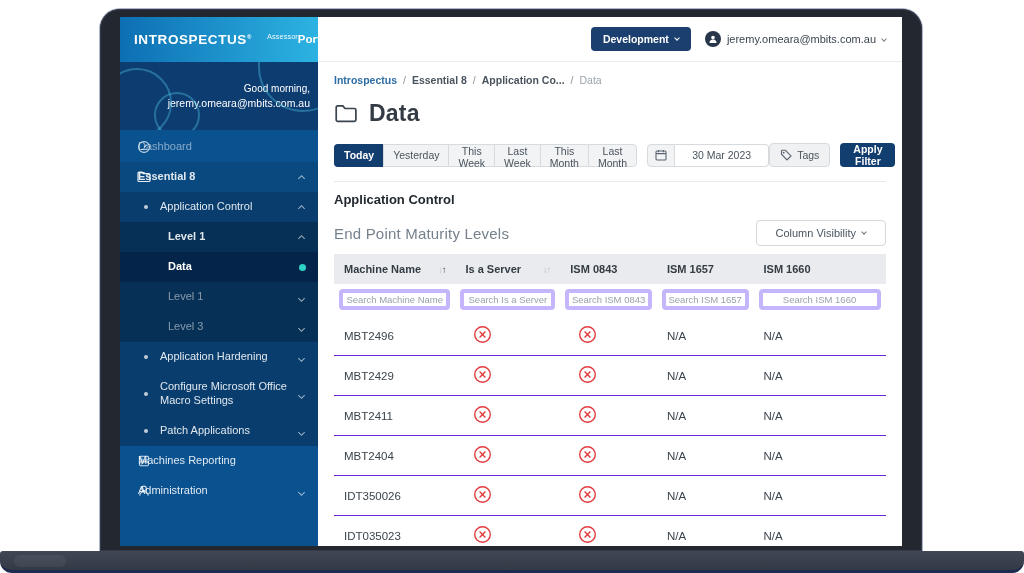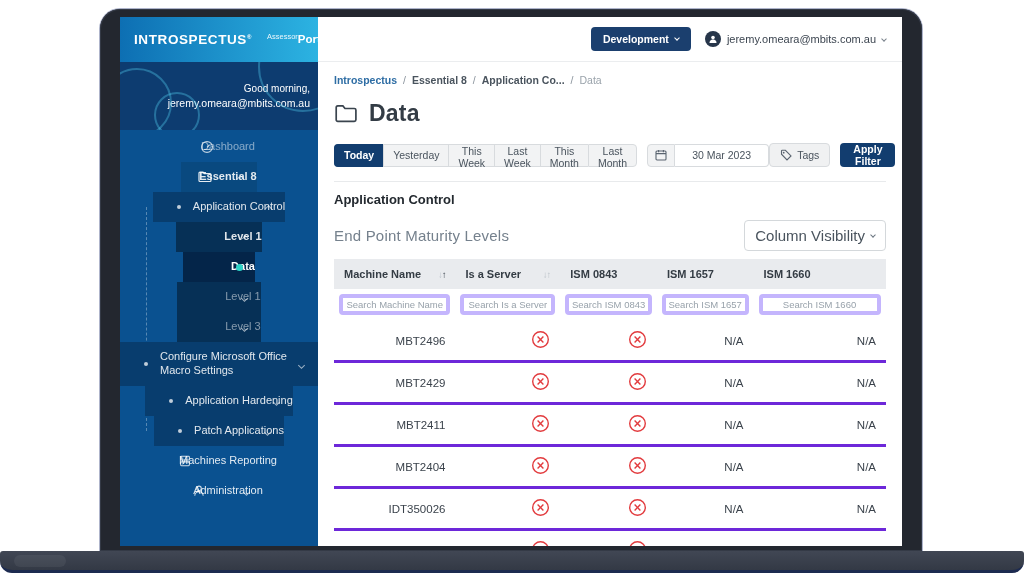--- a/index.html
+++ b/index.html
@@ -32,21 +32,21 @@
   .greeting { height:68px; flex:none; background:#0d3c70; position:relative; overflow:hidden;
               display:flex; flex-direction:column; justify-content:center; text-align:right;
               padding-right:8px; color:#fff; }
   .greeting .ring { position:absolute; border:2px solid rgba(80,200,235,.38); border-radius:50%; }
   .r1 { width:70px; height:70px; left:-18px; top:6px; }
   .r2 { width:46px; height:46px; left:34px; top:30px; border-color:rgba(80,200,235,.25); }
   .r3 { width:90px; height:90px; right:-30px; top:-40px; border-color:rgba(80,200,235,.22); }
   .greet1 { font-size:10px; margin-bottom:3px; }
   .greet2 { font-size:10.5px; }
 
-  .menu { flex:1; position:relative; padding-top:2px; display:flex; flex-direction:column;align-items:center; }
+  .menu { flex:1; position:relative; padding-top:2px; display:flex; flex-direction:column; }
   .dash-line { position:absolute; left:26px; top:77px; height:224px; border-left:1px dashed rgba(255,255,255,.32); }
   .menu-item { height:30px; flex:none; display:flex; align-items:center; color:rgba(255,255,255,.88);
                font-size:11px; cursor:pointer; position:relative; }
   .menu-item.tall { height:44px; }
   .menu-item .lbl { line-height:1.25; }
   .lv0 { padding-left:18px; }
   .lv1 { padding-left:40px; }
   .lv2 { padding-left:48px; }
   .bg-base { background:#0a5190; }
   .bg-l1 { background:#09497f; font-weight:bold; }
@@ -104,37 +104,37 @@
   .tags-btn { height:24px; padding:0 10px; background:#f0f1f2; border:1px solid #d8dbde; border-radius:4px;
               font-size:10.5px; color:#4a545e; display:flex; align-items:center; gap:5px; cursor:pointer;
               font-family:"Liberation Sans", sans-serif; }
   .apply-btn { height:24px; padding:0 13px; background:#123d6f; border:none; border-radius:4px;
                font-size:10.5px; font-weight:bold; color:#fff; cursor:pointer; font-family:"Liberation Sans", sans-serif; }
 
   .section-rule { border-top:1px solid #e8eaec; margin-top:14px; }
   .sec-heading { font-size:13px; color:#23292f; margin-top:10px; }
   .sub-row { display:flex; align-items:center; justify-content:space-between; margin-top:13px; }
   .sub-row h3 { font-size:15px; font-weight:normal; color:#75818d; letter-spacing:.2px; }
-  .colvis-btn { background:#fff; border:1px solid #d4d8db; border-radius:4px; padding:6px 10px;
-                font-size:15px; color:#4a545e; display:flex; align-items:center; gap:6px; cursor:pointer;
+  .colvis-btn { background:#fff; border:1px solid #d4d8db; border-radius:4px; padding:6px 19px;
+                font-size:11px; color:#4a545e; display:flex; align-items:center; gap:6px; cursor:pointer;
                 font-family:"Liberation Sans", sans-serif; }
   .colvis-btn .chev { border-color:#6b7680; width:4px; height:4px; margin-top:-2px; }
 
   table { width:100%; border-collapse:collapse; margin-top:8px; table-layout:fixed; }
   thead th { background:#e9ebee; font-size:11px; color:#343c44; text-align:left; padding:9px 10px; }
   .th-inner { display:flex; align-items:center; justify-content:space-between; }
   .sort { font-size:9.5px; letter-spacing:-1px; white-space:nowrap; }
   .sort .a { color:#bcc3ca; }
   .sort .a.on { color:#3a424b; }
   .search-row td { padding:5px 5px 6px; }
   .search-row input { width:100%; max-width:122px; height:21px; border:4px solid #c4b5fd; border-radius:4px;
                       font-size:9.5px; color:#4a545e; text-align:center; outline:none;
                       font-family:"Liberation Sans", sans-serif; }
   .search-row input::placeholder { color:#98a2ab; }
-  tbody tr.data-row { border-bottom:3px solid #6d28d9;text-align:right; }
+  tbody tr.data-row { border-bottom:1px solid #6d28d9; }
   tbody tr.data-row td { padding:9px 10px; font-size:11.5px; color:#3b434c; height:36px; }
   td.icon-cell { padding-left:18px !important; }
 </style>
 </head>
 <body>
 
 <div class="stage">
   <div class="bezel">
     <div class="screen">
 
@@ -189,28 +189,28 @@
               <span class="dot"></span>
             </div>
             <div class="menu-item lv2 bg-l3 dim">
               <span class="lbl">Level 1</span>
               <span class="mi-right"><span class="chev "></span></span>
             </div>
             <div class="menu-item lv2 bg-l3 dim">
               <span class="lbl">Level 3</span>
               <span class="mi-right"><span class="chev "></span></span>
             </div>
+            <div class="menu-item lv1 bg-l2">
+              <span class="bullet"></span>
+              <span class="lbl">Application Hardening</span>
+              <span class="mi-right"><span class="chev "></span></span>
+            </div>
             <div class="menu-item lv1 bg-l2 tall">
               <span class="bullet"></span>
               <span class="lbl">Configure Microsoft Office Macro Settings</span>
-              <span class="mi-right"><span class="chev "></span></span>
-            </div>
-            <div class="menu-item lv1 bg-l2">
-              <span class="bullet"></span>
-              <span class="lbl">Application Hardening</span>
               <span class="mi-right"><span class="chev "></span></span>
             </div>
             <div class="menu-item lv1 bg-l2">
               <span class="bullet"></span>
               <span class="lbl">Patch Applications</span>
               <span class="mi-right"><span class="chev "></span></span>
             </div>
             <div class="menu-item lv0 bg-base">
               <span class="mi-icon">
                 <svg width="14" height="14" viewBox="0 0 16 16">

